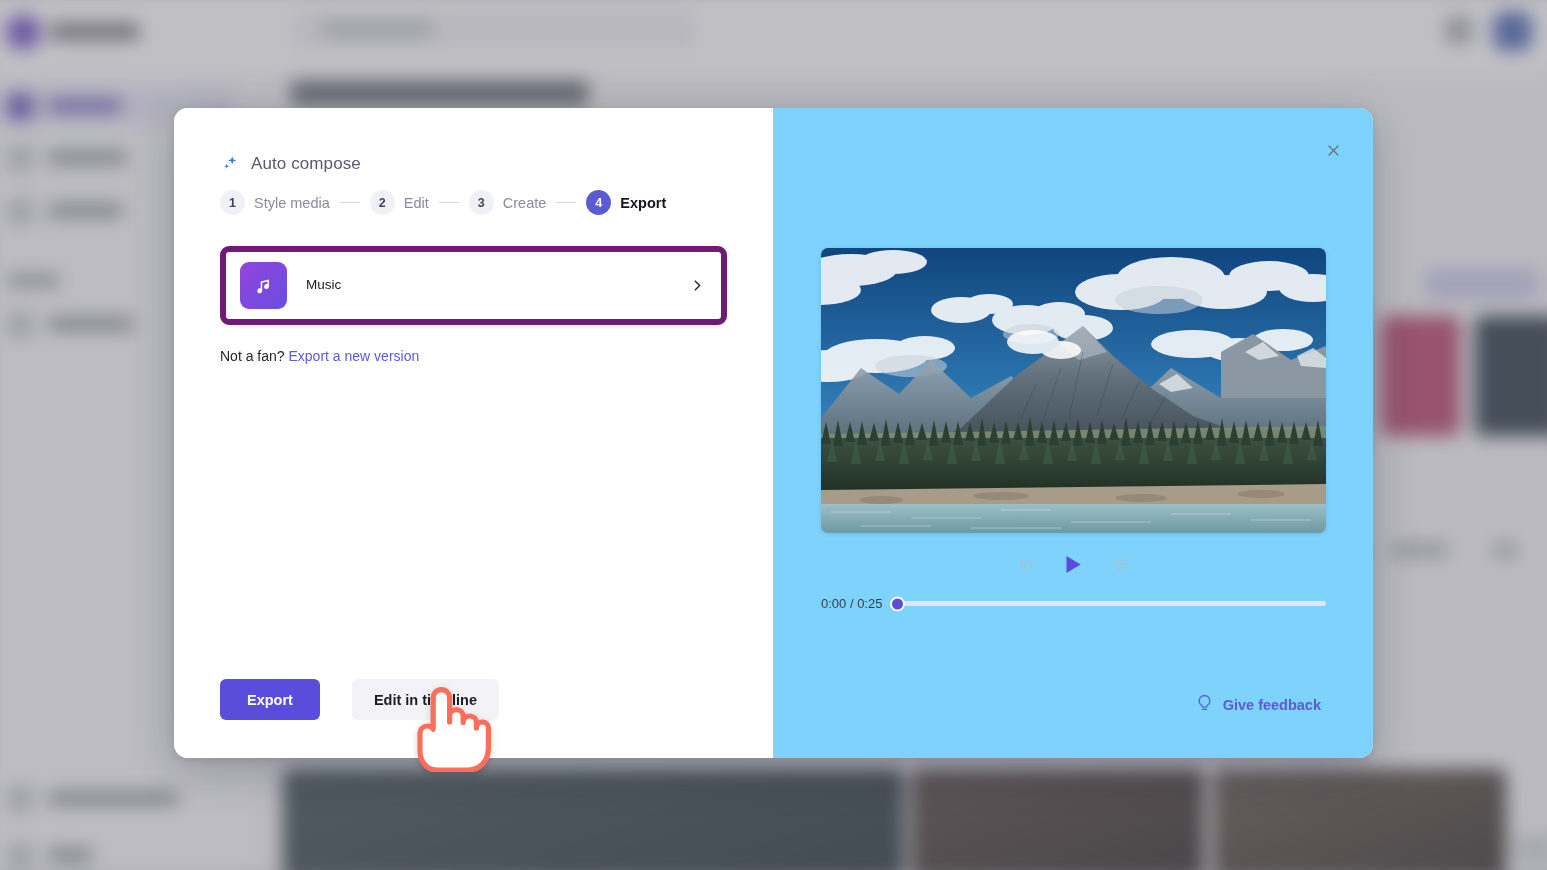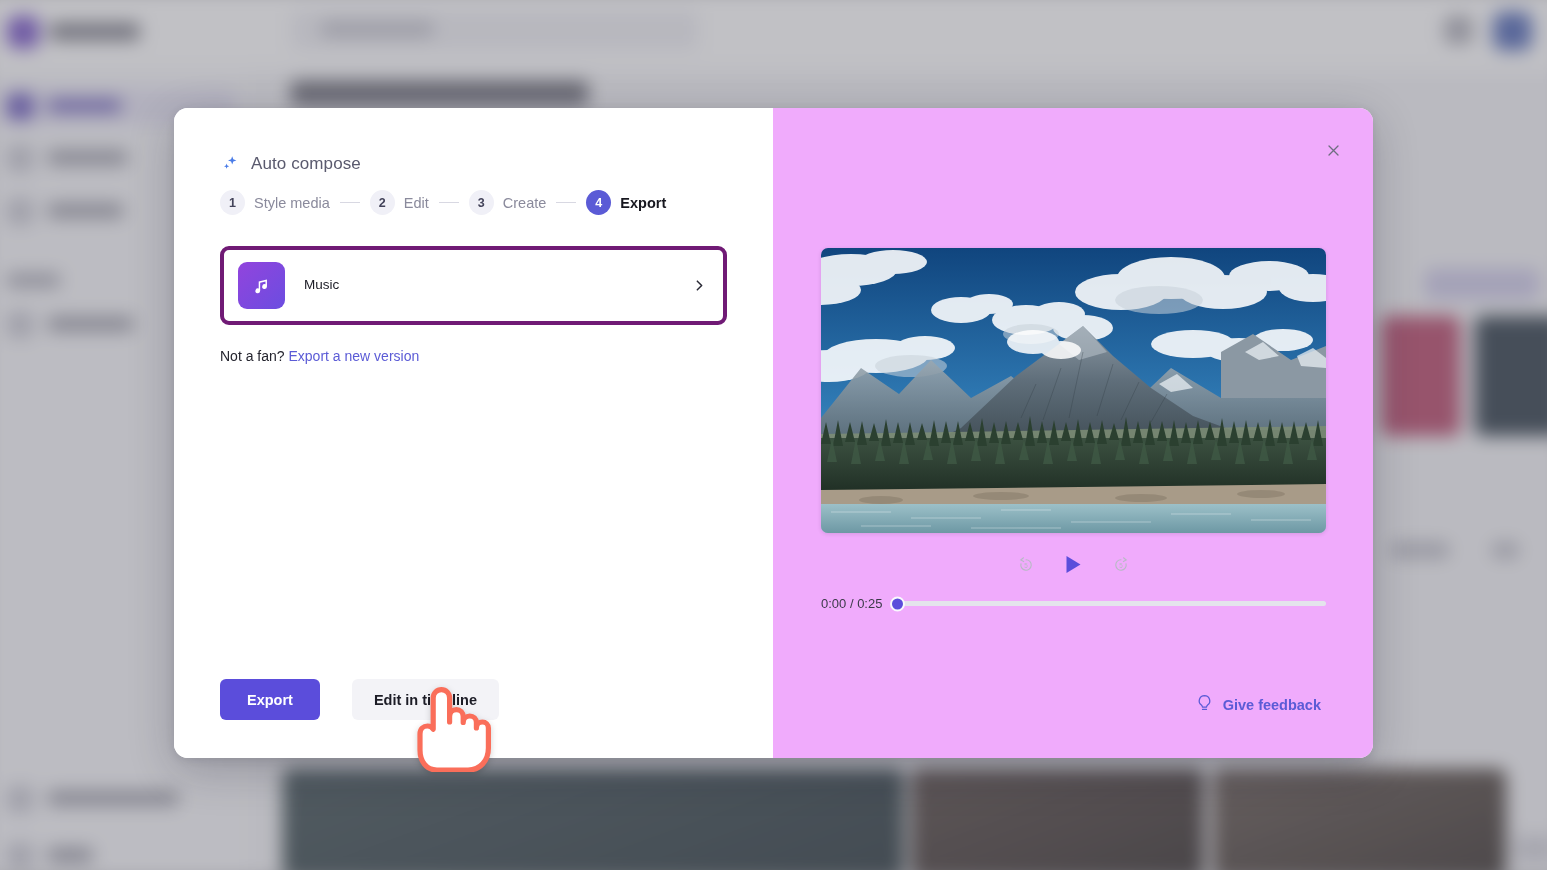--- a/index.html
+++ b/index.html
@@ -79,21 +79,21 @@
     border-radius:14px; overflow:hidden;
     background:#ffffff;
     box-shadow:0 12px 46px rgba(22,22,40,0.24), 0 2px 10px rgba(22,22,40,0.10);
     display:flex;
   }
   .left-pane {
     width:599px; flex:0 0 599px; background:#ffffff;
     position:relative; padding:46px 46px 0 46px;
   }
   .right-pane {
-    flex:1; background:#f0abfc; position:relative;
+    flex:1; background:#7dd3fc; position:relative;
   }
 
   
   .auto-compose {
     display:flex; align-items:center; gap:11px; margin-bottom:16px;
   }
   .sparkle-icon { width:20px; height:20px; display:block; }
   .auto-compose-title {
     font-size:17px; color:#5a5a6e; letter-spacing:.1px;
   }
@@ -109,21 +109,21 @@
   }
   .step.active .step-badge { background:#5b5bd6; color:#ffffff; }
   .step-label { font-size:14.5px; color:#8a8a9c; }
   .step.active .step-label { color:#17171f; font-weight:bold; }
   .step-sep {
     width:20px; height:1.5px; background:#d8d8e2; margin:0 10px;
   }
 
   
   .music-card {
-    border:4px solid #701a75; border-radius:9px;
+    border:6px solid #701a75; border-radius:9px;
     height:79px; display:flex; align-items:center;
     padding:0 17px 0 14px; background:#fff; cursor:pointer;
   }
   .music-thumb {
     width:47px; height:47px; border-radius:9px;
     background:linear-gradient(135deg,#9244dd 0%,#6b4de0 100%);
     display:flex; align-items:center; justify-content:center;
     flex:0 0 47px;
   }
   .music-meta { margin-left:19px; flex:1; }

